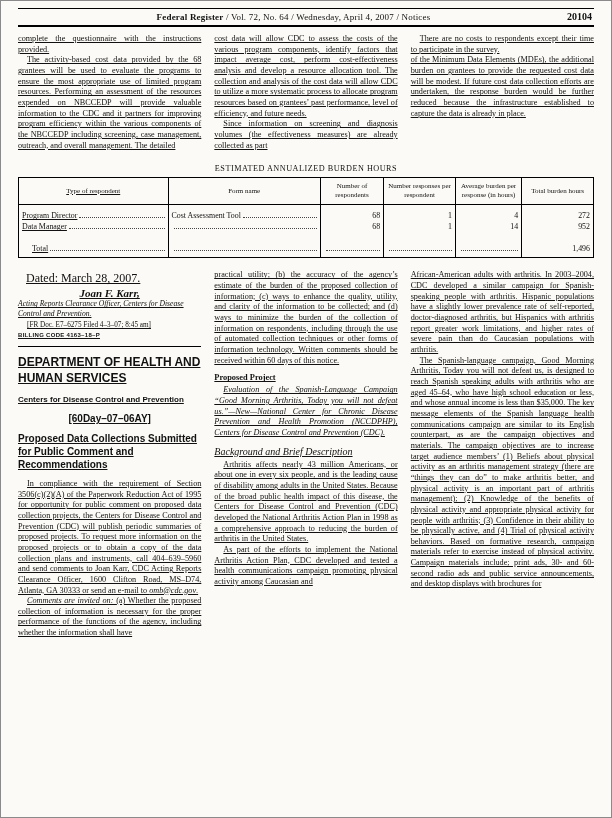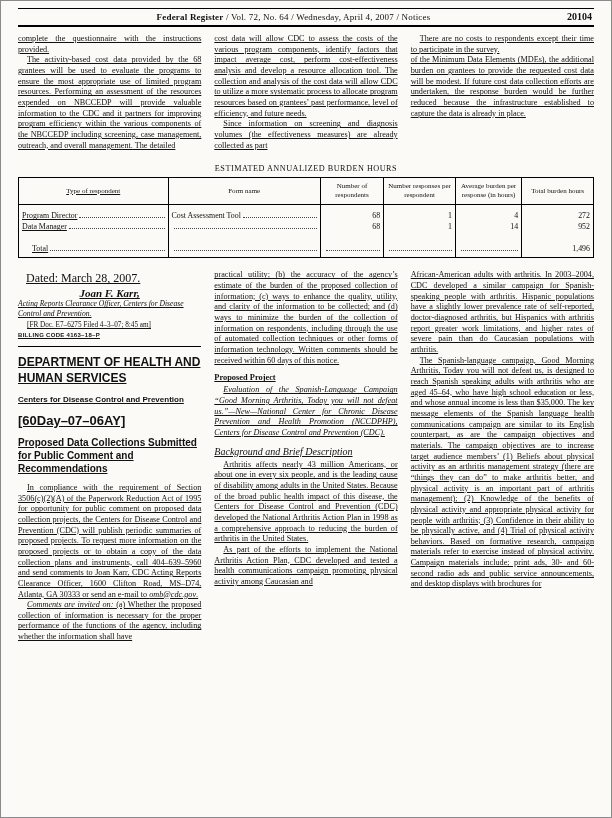--- a/index.html
+++ b/index.html
@@ -43,21 +43,21 @@
   
   .dated{font-size:12px;margin:1px 0 1px;text-indent:8px;}
   .sig-name{font-size:11px;font-weight:bold;font-style:italic;margin:1px 0 0;text-align:center;}
   .sig-title{font-size:7.6px;font-style:italic;line-height:1.25;margin:0;}
   .frdoc{font-size:7.2px;margin:3px 9px 0;}
   .billing{font-family:"Liberation Sans",sans-serif;font-size:6px;font-weight:bold;letter-spacing:.3px;margin:3px 0 0;}
   .doc-rule{border:none;border-top:1px solid #000;margin:8px 0;}
   .sans-head{font-family:"Liberation Sans",sans-serif;font-weight:bold;line-height:1.3;margin:0 0 8px;}
   .dept{font-size:12px;}
   .agency{font-size:8px;}
-  .docket{font-family:"Liberation Sans",sans-serif;font-weight:bold;font-size:13px;margin:0 0 8px;}
+  .docket{font-family:"Liberation Sans",sans-serif;font-weight:bold;font-size:10px;margin:0 0 8px;text-align:center;}
   .notice-title{font-size:10px;}
   .serif-head{font-size:8.4px;font-weight:bold;margin:7px 0 3px;}
   .bg-head{font-size:10px;font-weight:normal;font-style:italic;margin:7px 0 3px;}
   .email{font-style:italic;}
 </style>
 </head>
 <body>
 
 <div class="page">
 

